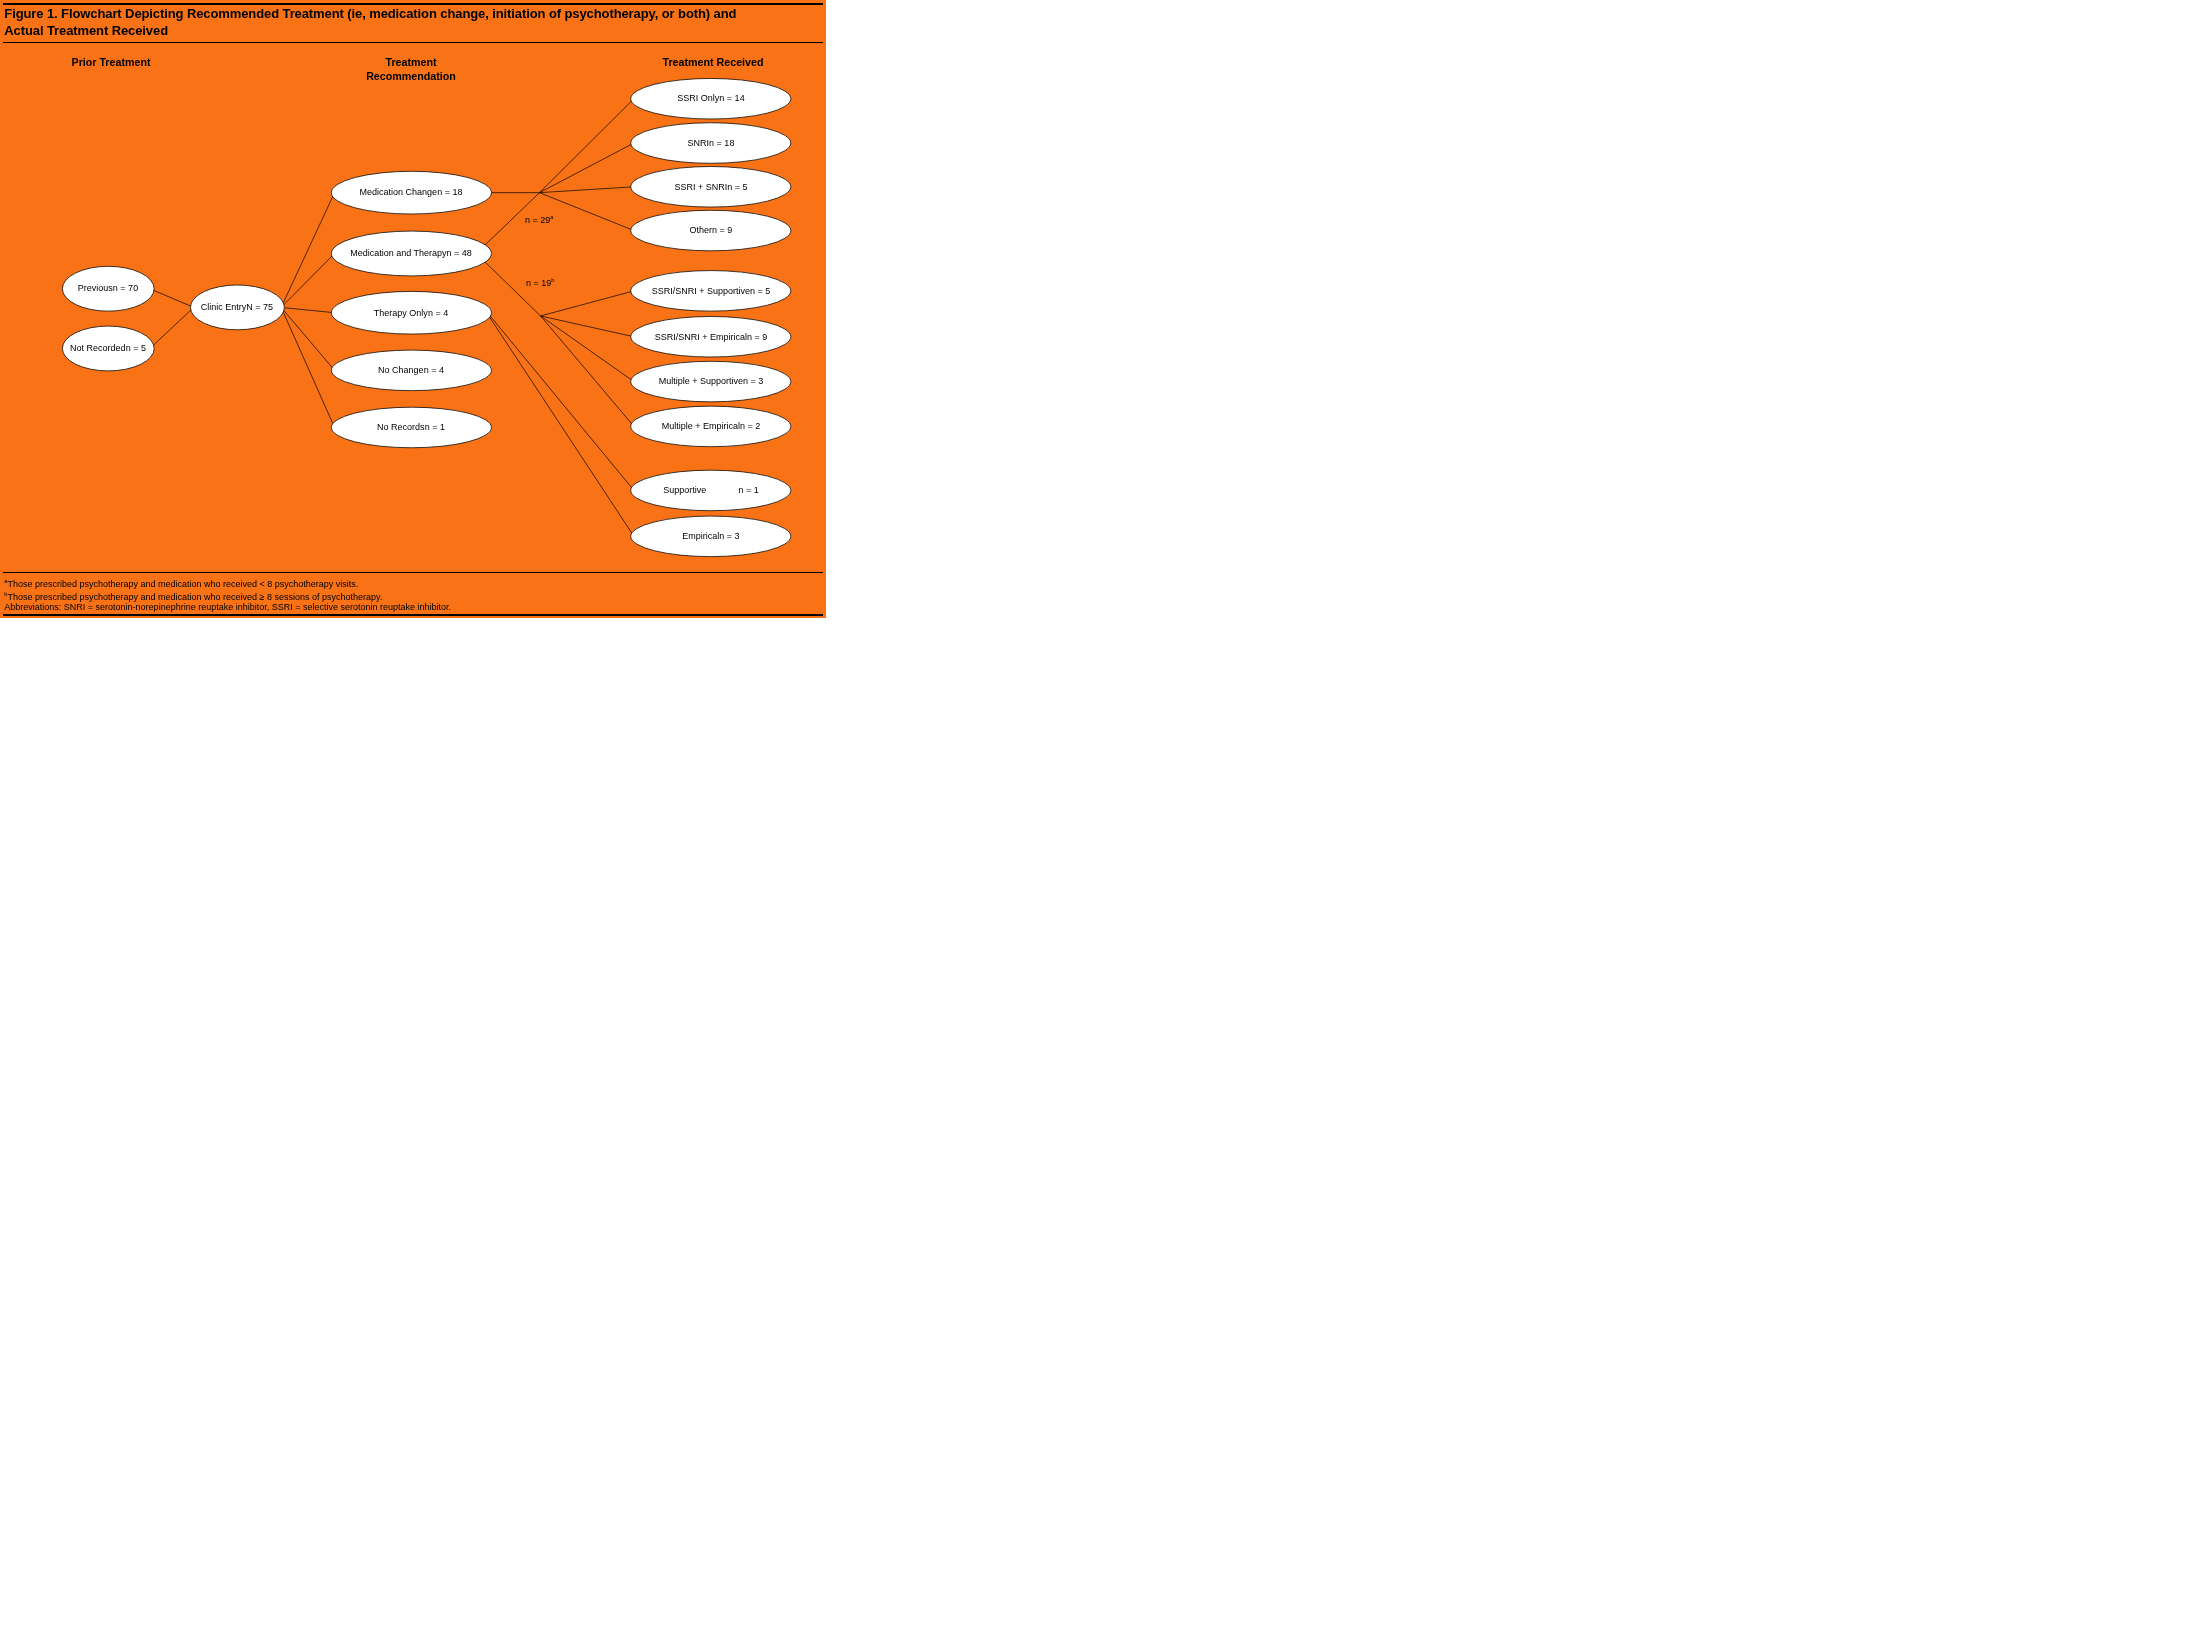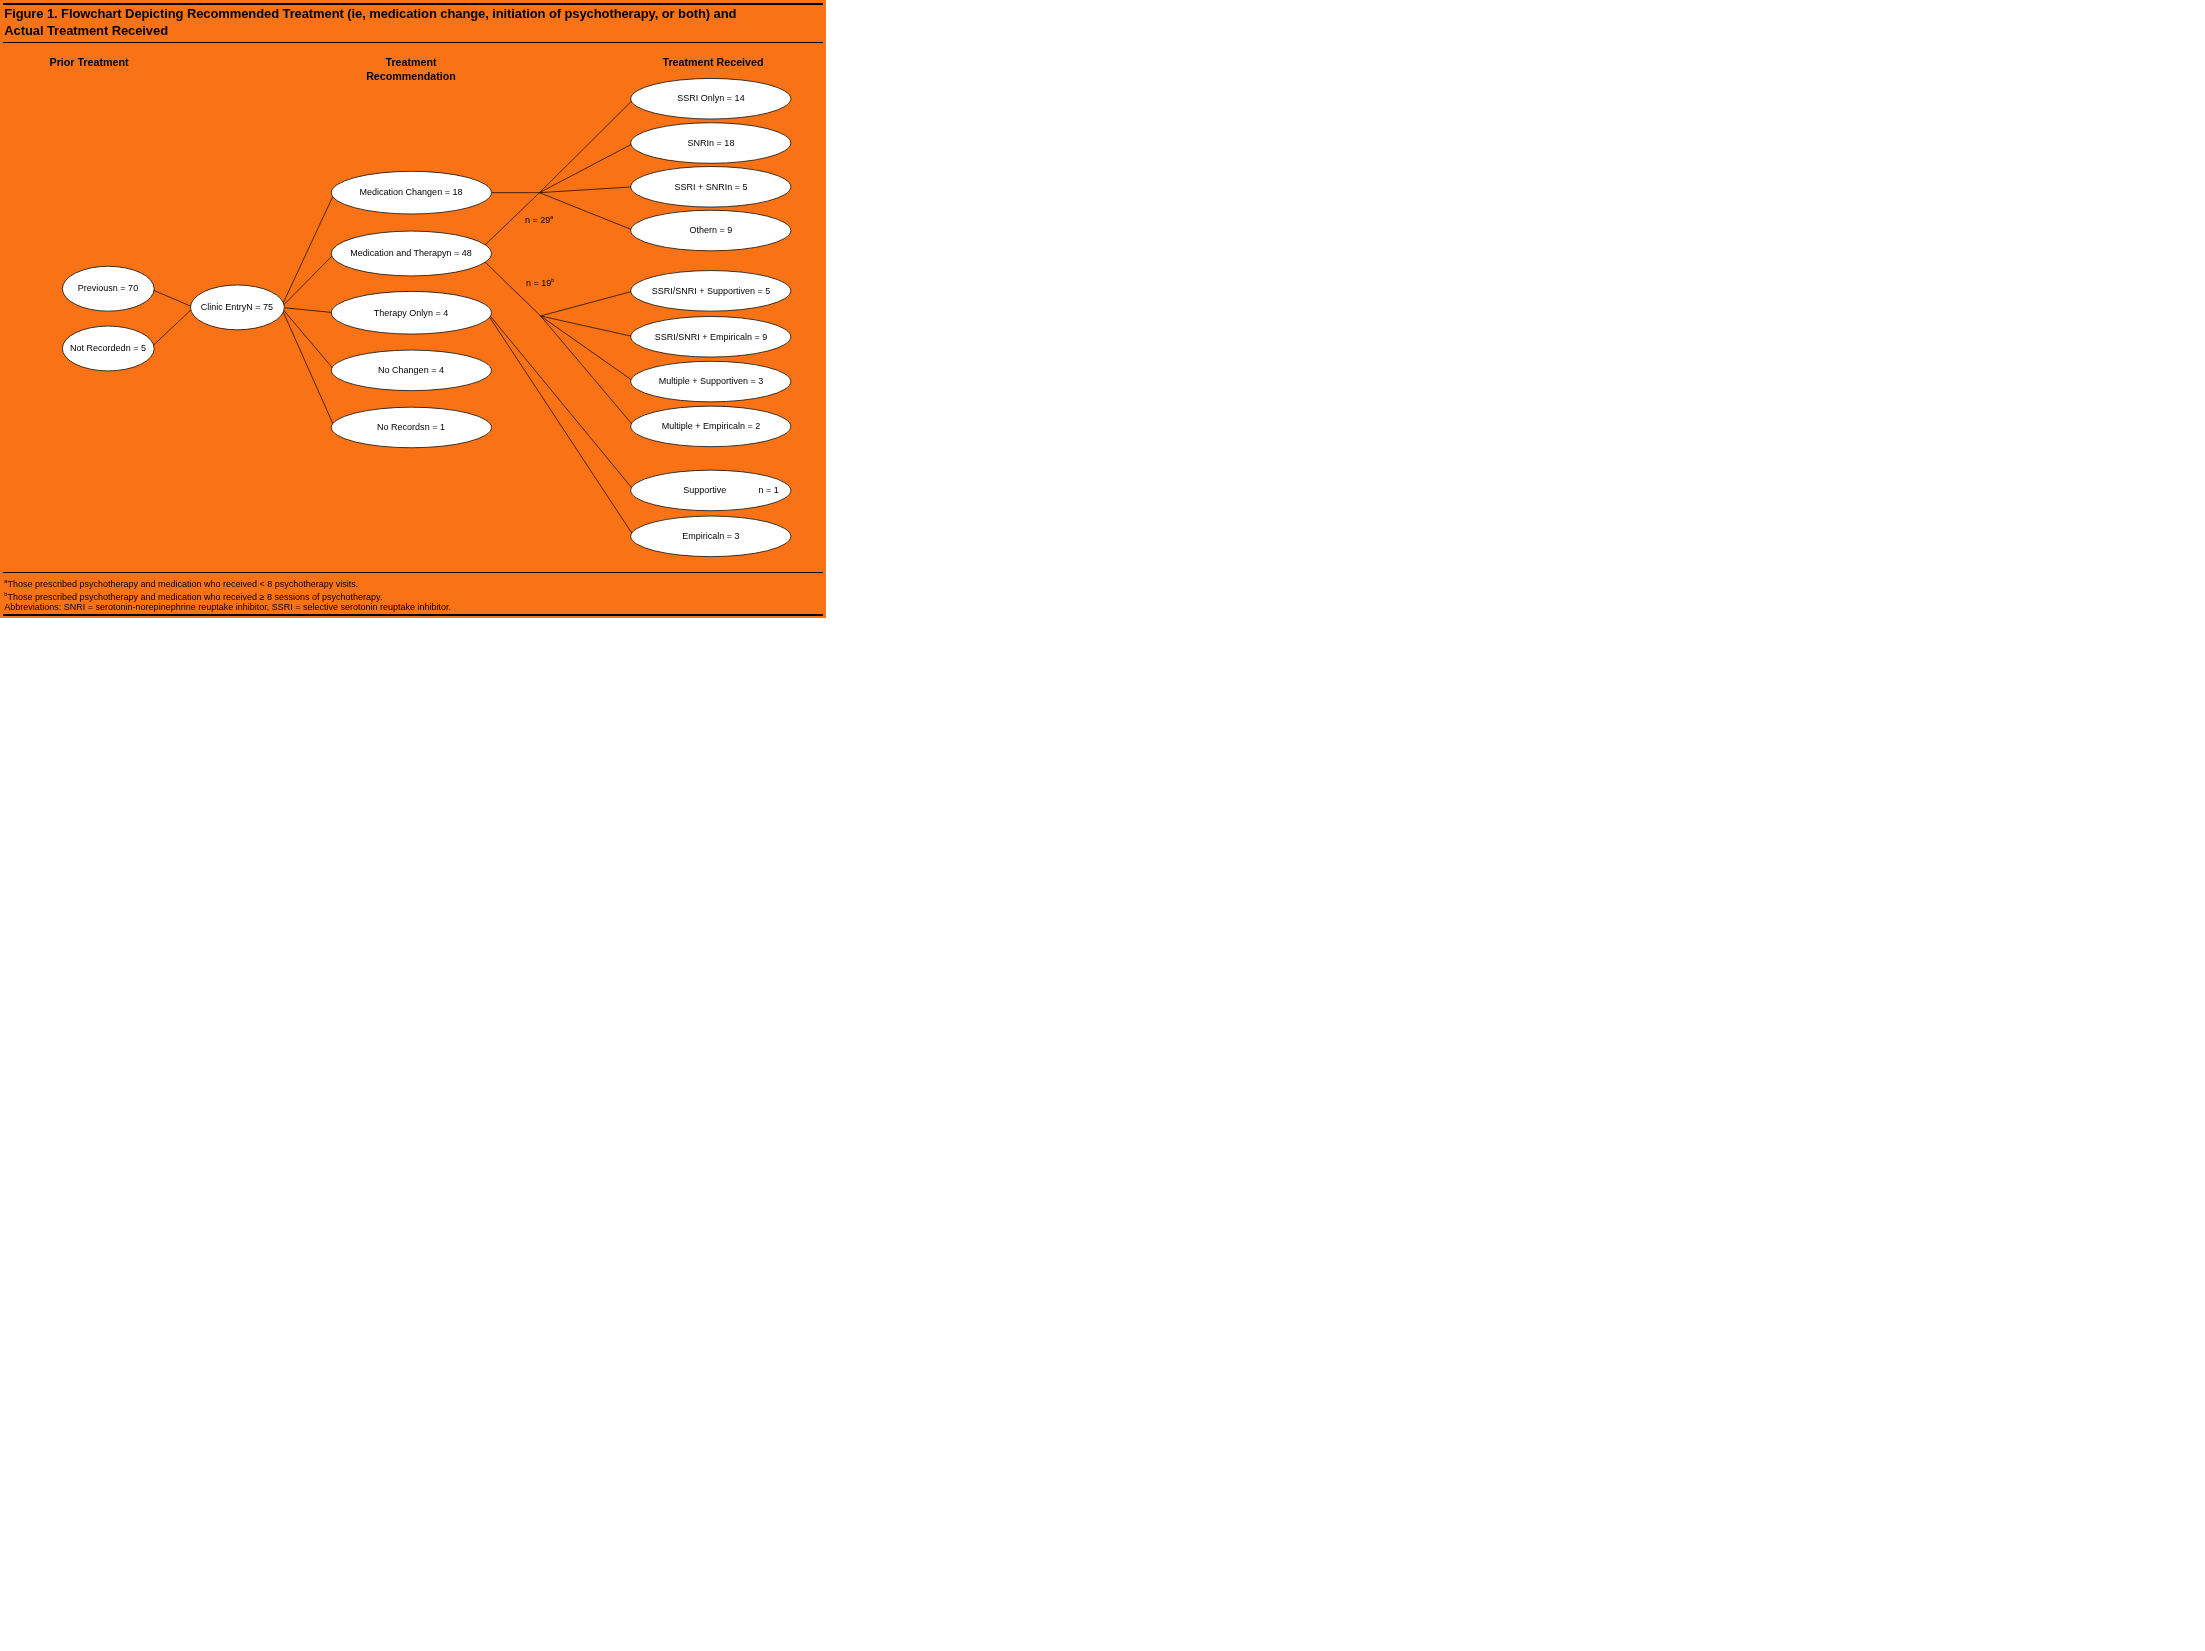--- a/index.html
+++ b/index.html
@@ -101,21 +101,21 @@
       <ellipse cx="1331" cy="432" rx="150" ry="38"></ellipse>
       <ellipse cx="1331" cy="545" rx="150" ry="38"></ellipse>
       <ellipse cx="1331" cy="631" rx="150" ry="38"></ellipse>
       <ellipse cx="1331" cy="715" rx="150" ry="38"></ellipse>
       <ellipse cx="1331" cy="799" rx="150" ry="38"></ellipse>
       <ellipse cx="1331" cy="919" rx="150" ry="38"></ellipse>
       <ellipse cx="1331" cy="1005" rx="150" ry="38"></ellipse>
     </g>
   </svg>
 
-  <div class="col-header" style="left:25px; top:55px; width:128px;">Prior Treatment</div>
+  <div class="col-header" style="left:47px; top:55px; width:128px;">Prior Treatment</div>
   <div class="col-header" style="left:331px; top:55px; width:160px;">
     <div>Treatment</div>
     <div>Recommendation</div>
   </div>
   <div class="col-header" style="left:633px; top:55px; width:160px;">Treatment Received</div>
 
   <div class="node" style="left:62px; top:266px; width:92px; height:45px;">
     <div>Previous</div>
     <div>n = 70</div>
   </div>
@@ -172,21 +172,21 @@
     <div>n = 9</div>
   </div>
   <div class="node" style="left:631px; top:361px; width:160px; height:41px;">
     <div>Multiple + Supportive</div>
     <div>n = 3</div>
   </div>
   <div class="node" style="left:631px; top:406px; width:160px; height:41px;">
     <div>Multiple + Empirical</div>
     <div>n = 2</div>
   </div>
-  <div class="node" style="left:651px; top:470px; width:160px; height:41px;gap:32px;">
+  <div class="node" style="left:631px; top:470px; width:160px; height:41px;gap:32px;">
     <div>Supportive</div>
     <div>n = 1</div>
   </div>
   <div class="node" style="left:631px; top:516px; width:160px; height:41px;">
     <div>Empirical</div>
     <div>n = 3</div>
   </div>
 
   <div class="edge-label" style="left:525px; top:214px;">
     <span>n = 29</span><sup>a</sup>

